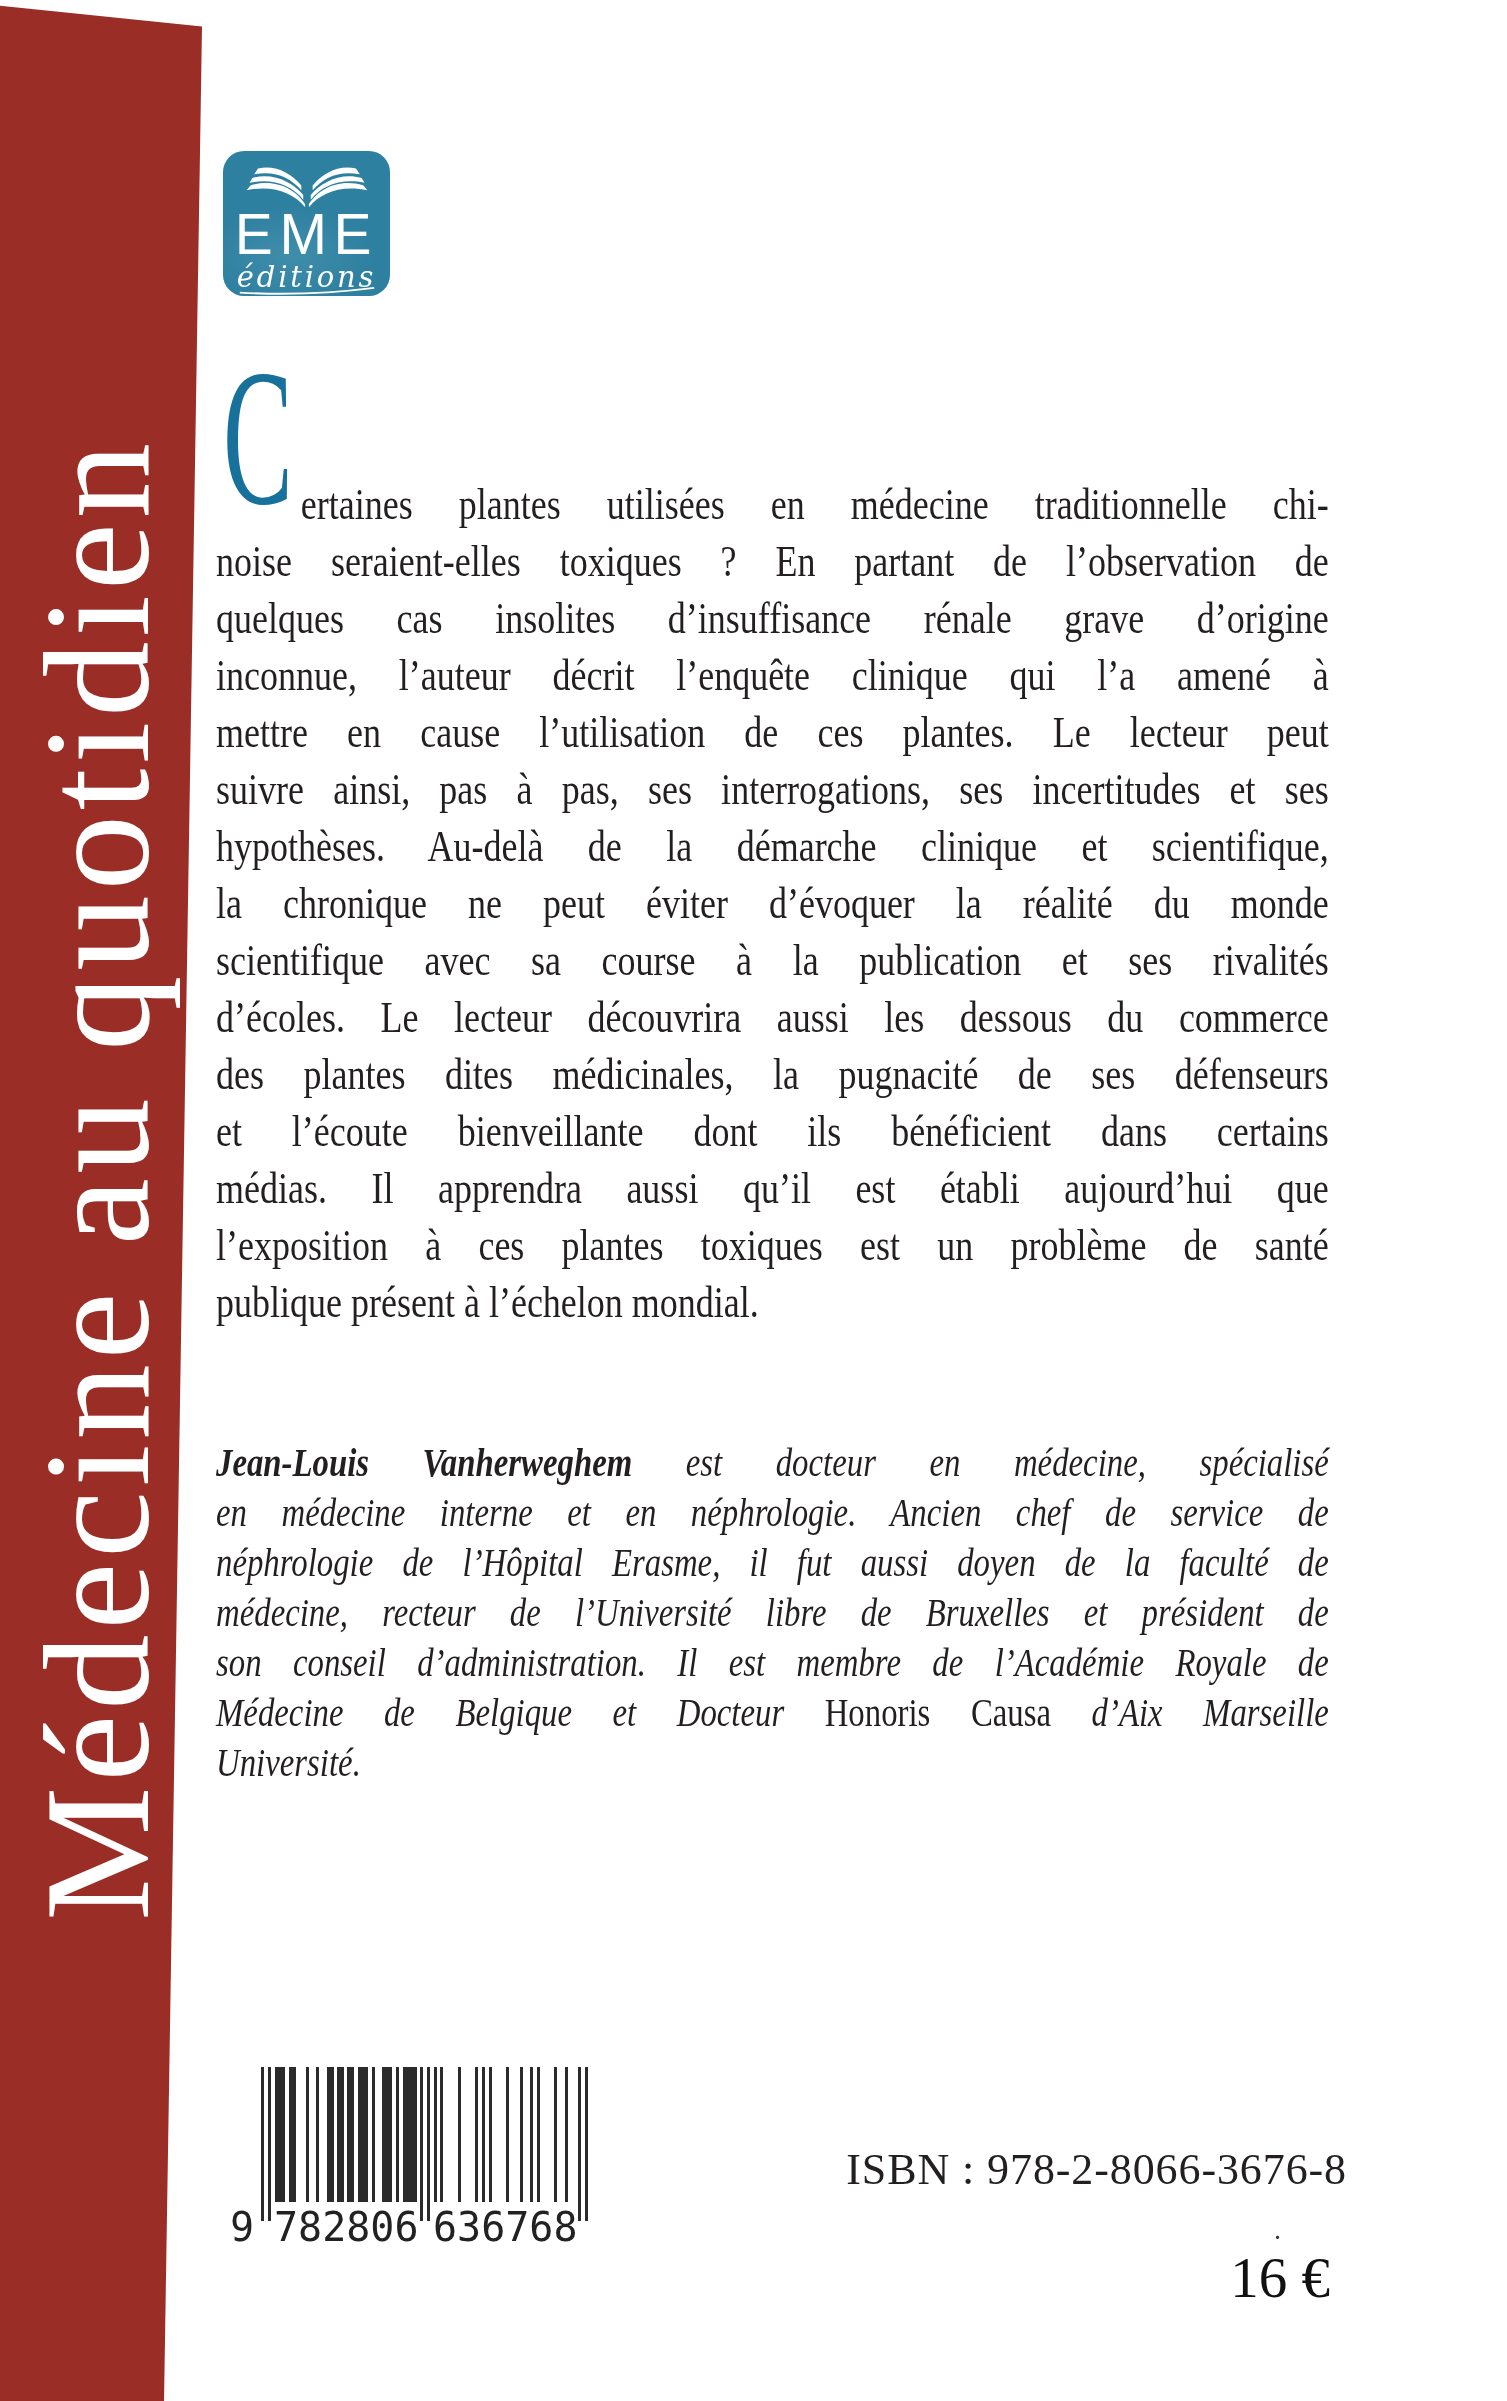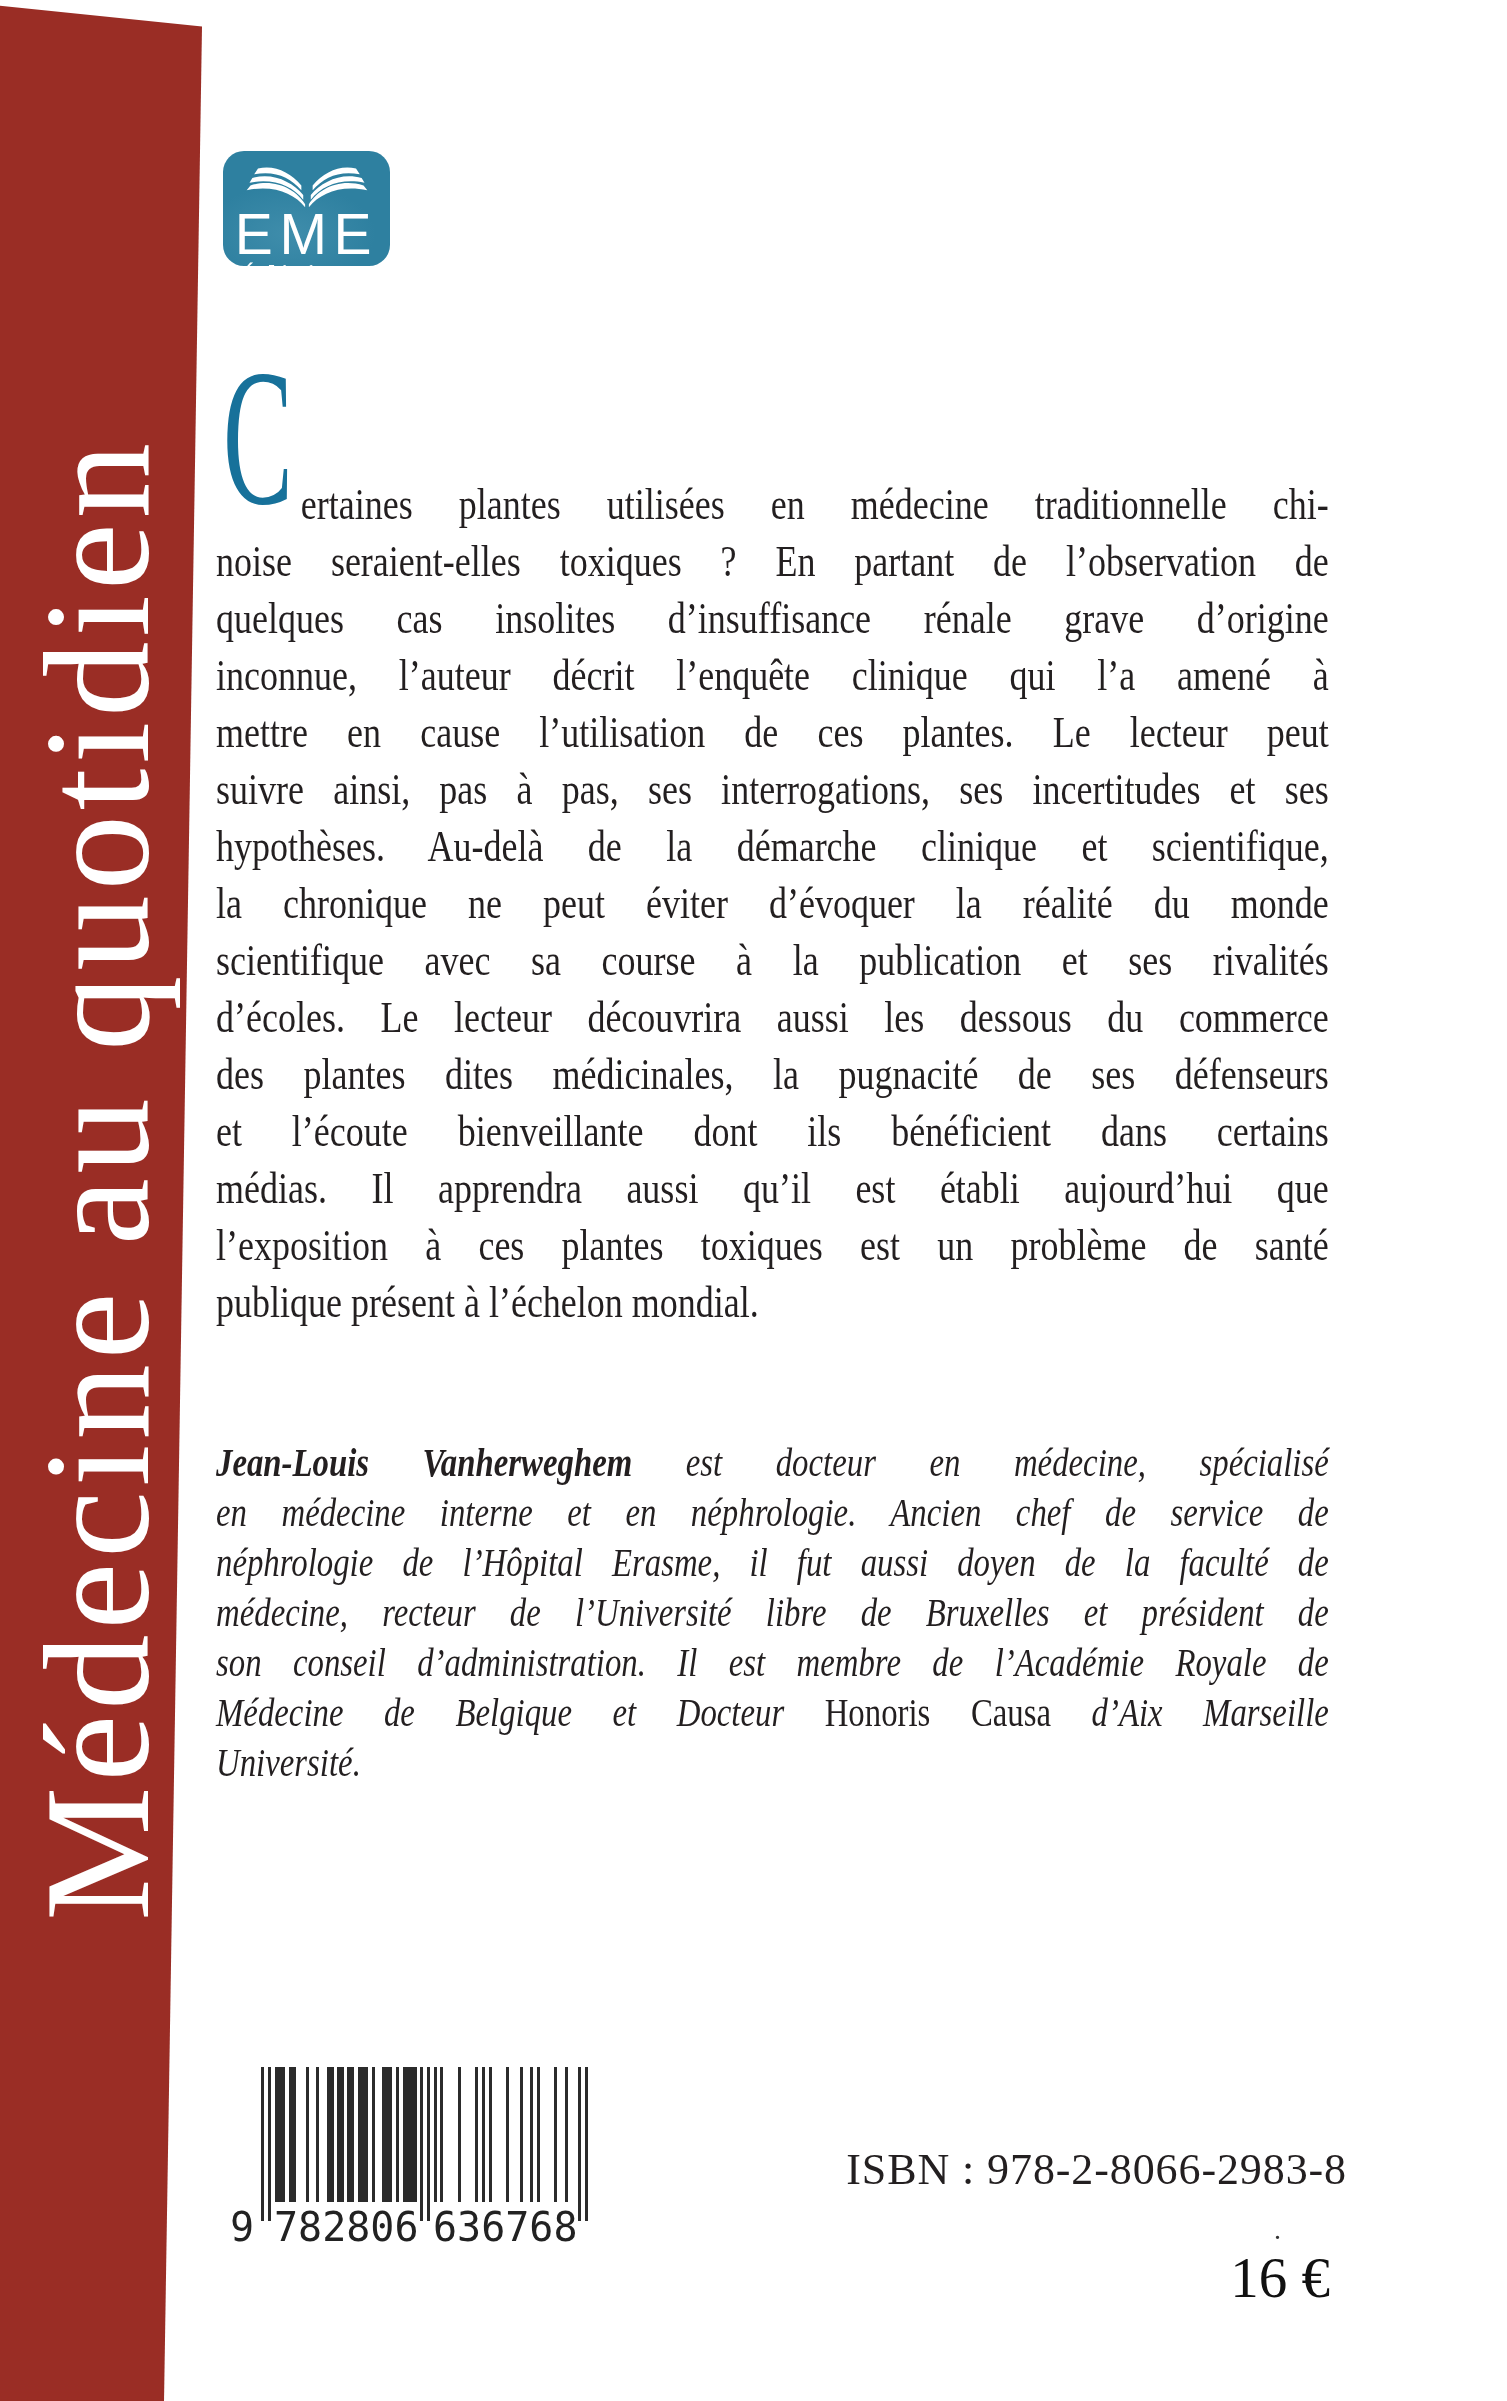--- a/index.html
+++ b/index.html
@@ -21,21 +21,21 @@
   }
   #spine-box .vtext{
     white-space:nowrap;
     transform:rotate(-90deg);
     color:#ffffff;
     font-size:151px; letter-spacing:4.7px; line-height:1;
     font-family:"Liberation Serif", serif;
   }
   
   #logo{
-    position:absolute; left:223px; top:151px; width:167px; height:115px;
+    position:absolute; left:223px; top:151px; width:167px; height:145px;
     border-radius:21px;
     background:radial-gradient(ellipse 114px 66px at 40% 72%, #3f8dab 0%, var(--teal) 75%);
     overflow:hidden; text-align:center;
   }
   #logo svg.book{ display:block; margin:9.5px auto 0 auto; }
   #logo .eme{
     display:block; margin-top:-3.8px;
     color:#fff; font-family:"Liberation Sans", sans-serif;
     font-size:57px; letter-spacing:6.6px; line-height:1; font-weight:400;
   }
@@ -167,21 +167,21 @@
       <div class="bioline"><span class="seg-bi">Jean-Louis Vanherweghem</span><span class="seg-i"> est docteur en médecine, spécialisé</span></div>
       <div class="bioline"><span class="seg-i">en médecine interne et en néphrologie. Ancien chef de service de</span></div>
       <div class="bioline"><span class="seg-i">néphrologie de l’Hôpital Erasme, il fut aussi doyen de la faculté de</span></div>
       <div class="bioline"><span class="seg-i">médecine, recteur de l’Université libre de Bruxelles et président de</span></div>
       <div class="bioline"><span class="seg-i">son conseil d’administration. Il est membre de l’Académie Royale de</span></div>
       <div class="bioline"><span class="seg-i">Médecine de Belgique et Docteur </span><span class="seg-r">Honoris Causa</span><span class="seg-i"> d’Aix Marseille</span></div>
       <div class="bioline"><span class="seg-i">Université.</span></div>
     </div>
 
 
-  <div id="isbn-line">ISBN : 978-2-8066-2983-8</div>
+  <div id="isbn-line">ISBN : 978-2-8066-3676-8</div>
   <div id="stray-dot">.</div>
   <div id="price">16 €</div>
 
   <div id="barcode">
     <div id="barcode-bars">
         <div class="bar tall" style="left: 31px; width: 3.4px;"></div>
         <div class="bar tall" style="left: 38px; width: 3.4px;"></div>
         <div class="bar" style="left: 45px; width: 10.3px;"></div>
         <div class="bar" style="left: 59px; width: 6.9px;"></div>
         <div class="bar" style="left: 76px; width: 3.4px;"></div>

